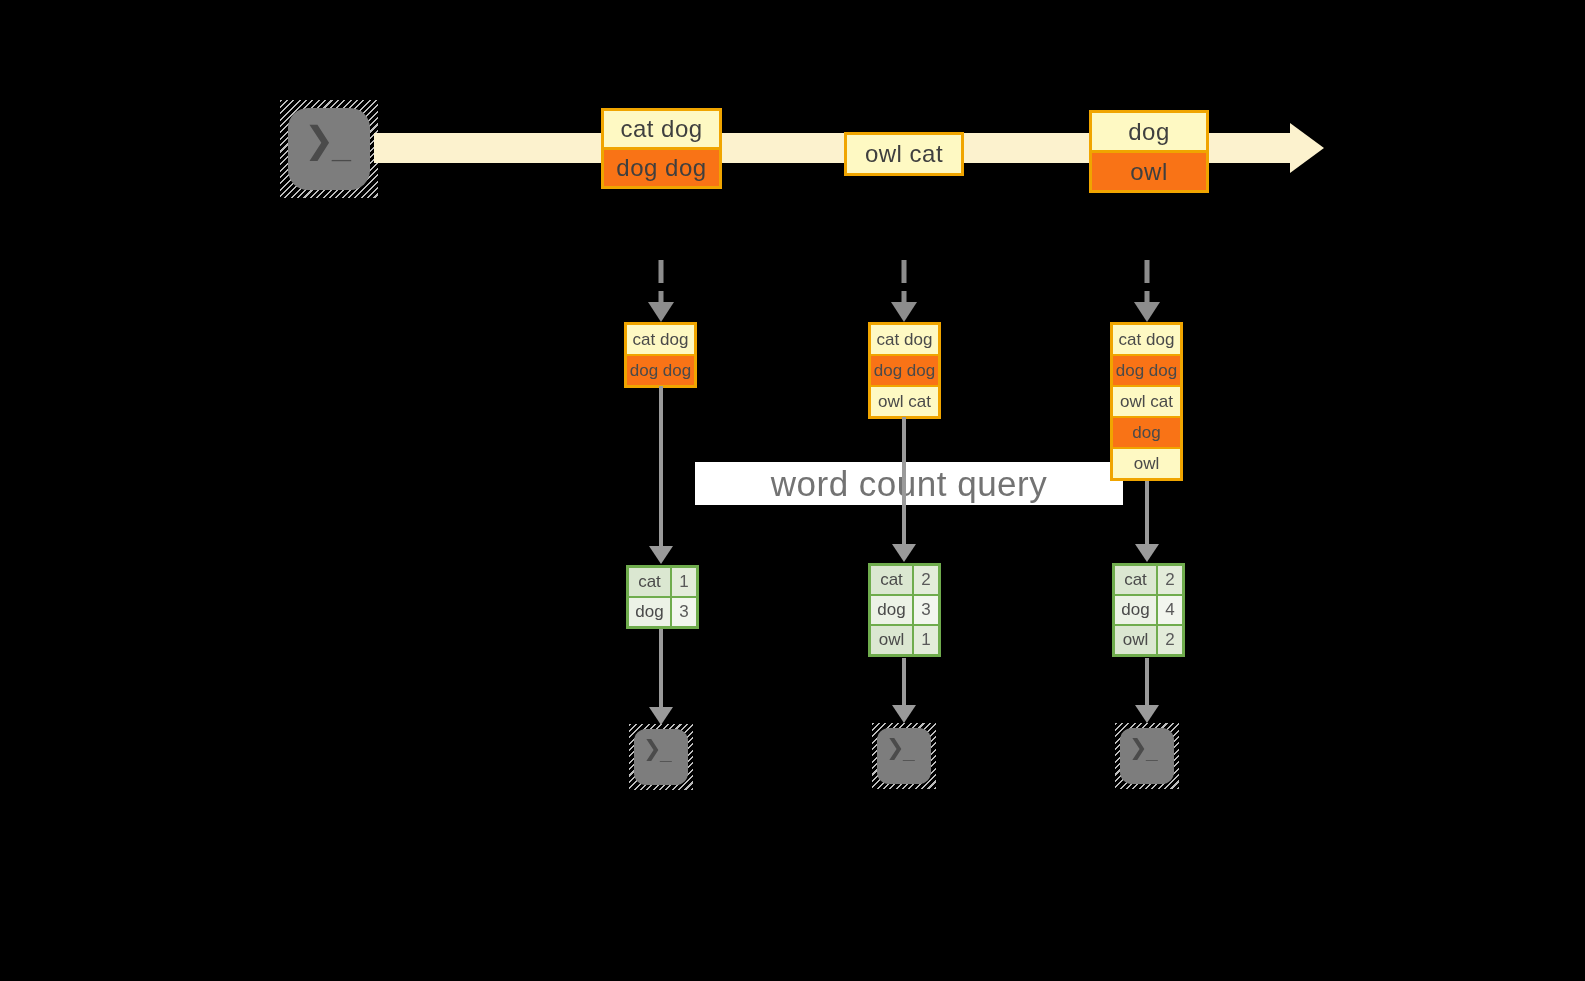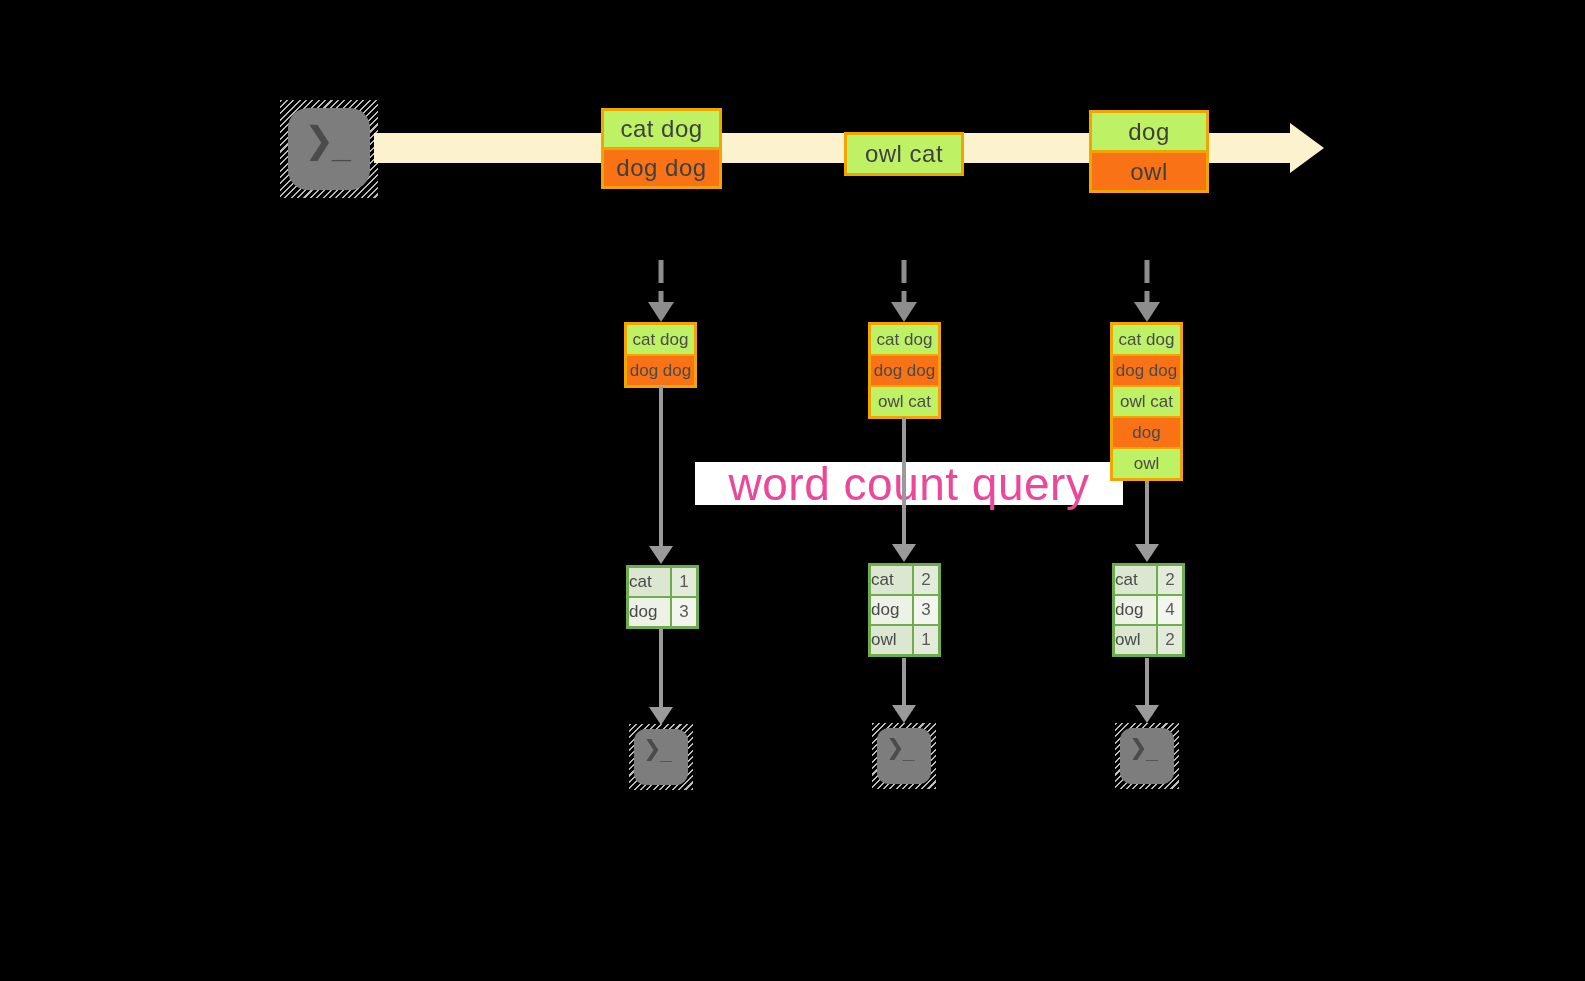--- a/index.html
+++ b/index.html
@@ -26,53 +26,53 @@
     position:absolute;left:1290px;top:123px;width:0;height:0;z-index:1;
     border-top:25px solid transparent;border-bottom:25px solid transparent;
     border-left:34px solid #FCF2CE;
   }
   
   .ebox{position:absolute;border:3px solid #F0A500;z-index:2;}
   .ecell{
     text-align:center;color:#3F3F3F;font-size:24px;letter-spacing:0.5px;
   }
   .ecell + .ecell{border-top:3px solid #F0A500;}
-  .fill-dark{background:#bef264;}
+  .fill-dark{background:#fef9c3;}
   .fill-light{background:#f97316;}
   
   .dash{position:absolute;width:5px;background:#8d8d8d;transform:translateX(-2.5px);z-index:2;}
   .dhead{
     position:absolute;width:0;height:0;transform:translateX(-13px);z-index:2;
     border-left:13px solid transparent;border-right:13px solid transparent;
     border-top:20px solid #8d8d8d;
   }
   
   .stack{position:absolute;width:67px;border:3px solid #F0A500;z-index:4;}
   .scell{
     height:29px;line-height:29px;text-align:center;color:#4a4a4a;font-size:17px;
   }
   .scell + .scell{border-top:2px solid #F0A500;}
   
   .banner{
     position:absolute;left:695px;top:462px;width:428px;height:43px;background:#ffffff;z-index:3;
     display:flex;align-items:center;justify-content:center;
   }
-  .banner span{color:#ec4899;font-size:46px;letter-spacing:0.5px;}
+  .banner span{color:#737373;font-size:35px;letter-spacing:0.5px;}
   
   .vline{position:absolute;width:4px;background:#9a9a9a;transform:translateX(-2px);z-index:5;}
   .vhead{
     position:absolute;width:0;height:0;transform:translateX(-12px);z-index:5;
     border-left:12px solid transparent;border-right:12px solid transparent;
     border-top:18px solid #9a9a9a;
   }
   
   .ctable{position:absolute;width:67px;border:3px solid #6FAC4D;z-index:4;}
   .crow{display:flex;height:28px;line-height:28px;}
   .crow + .crow{border-top:2px solid #6FAC4D;}
-  .cword{width:41px;text-align:left;color:#4a4a4a;font-size:17px;border-right:2px solid #6FAC4D;}
+  .cword{width:41px;text-align:center;color:#4a4a4a;font-size:17px;border-right:2px solid #6FAC4D;}
   .ccount{flex:1;text-align:center;color:#5a5a5a;font-size:17px;}
   .row-odd .cword{background:#DBE7D1;} .row-odd .ccount{background:#E3ECDA;}
   .row-even .cword{background:#ECF2E6;} .row-even .ccount{background:#F2F6EE;}
 </style>
 </head>
 <body>
 
 <div class="canvas">
 
   <div class="term big" style="left:280px;top:100px;width:98px;height:98px;">

